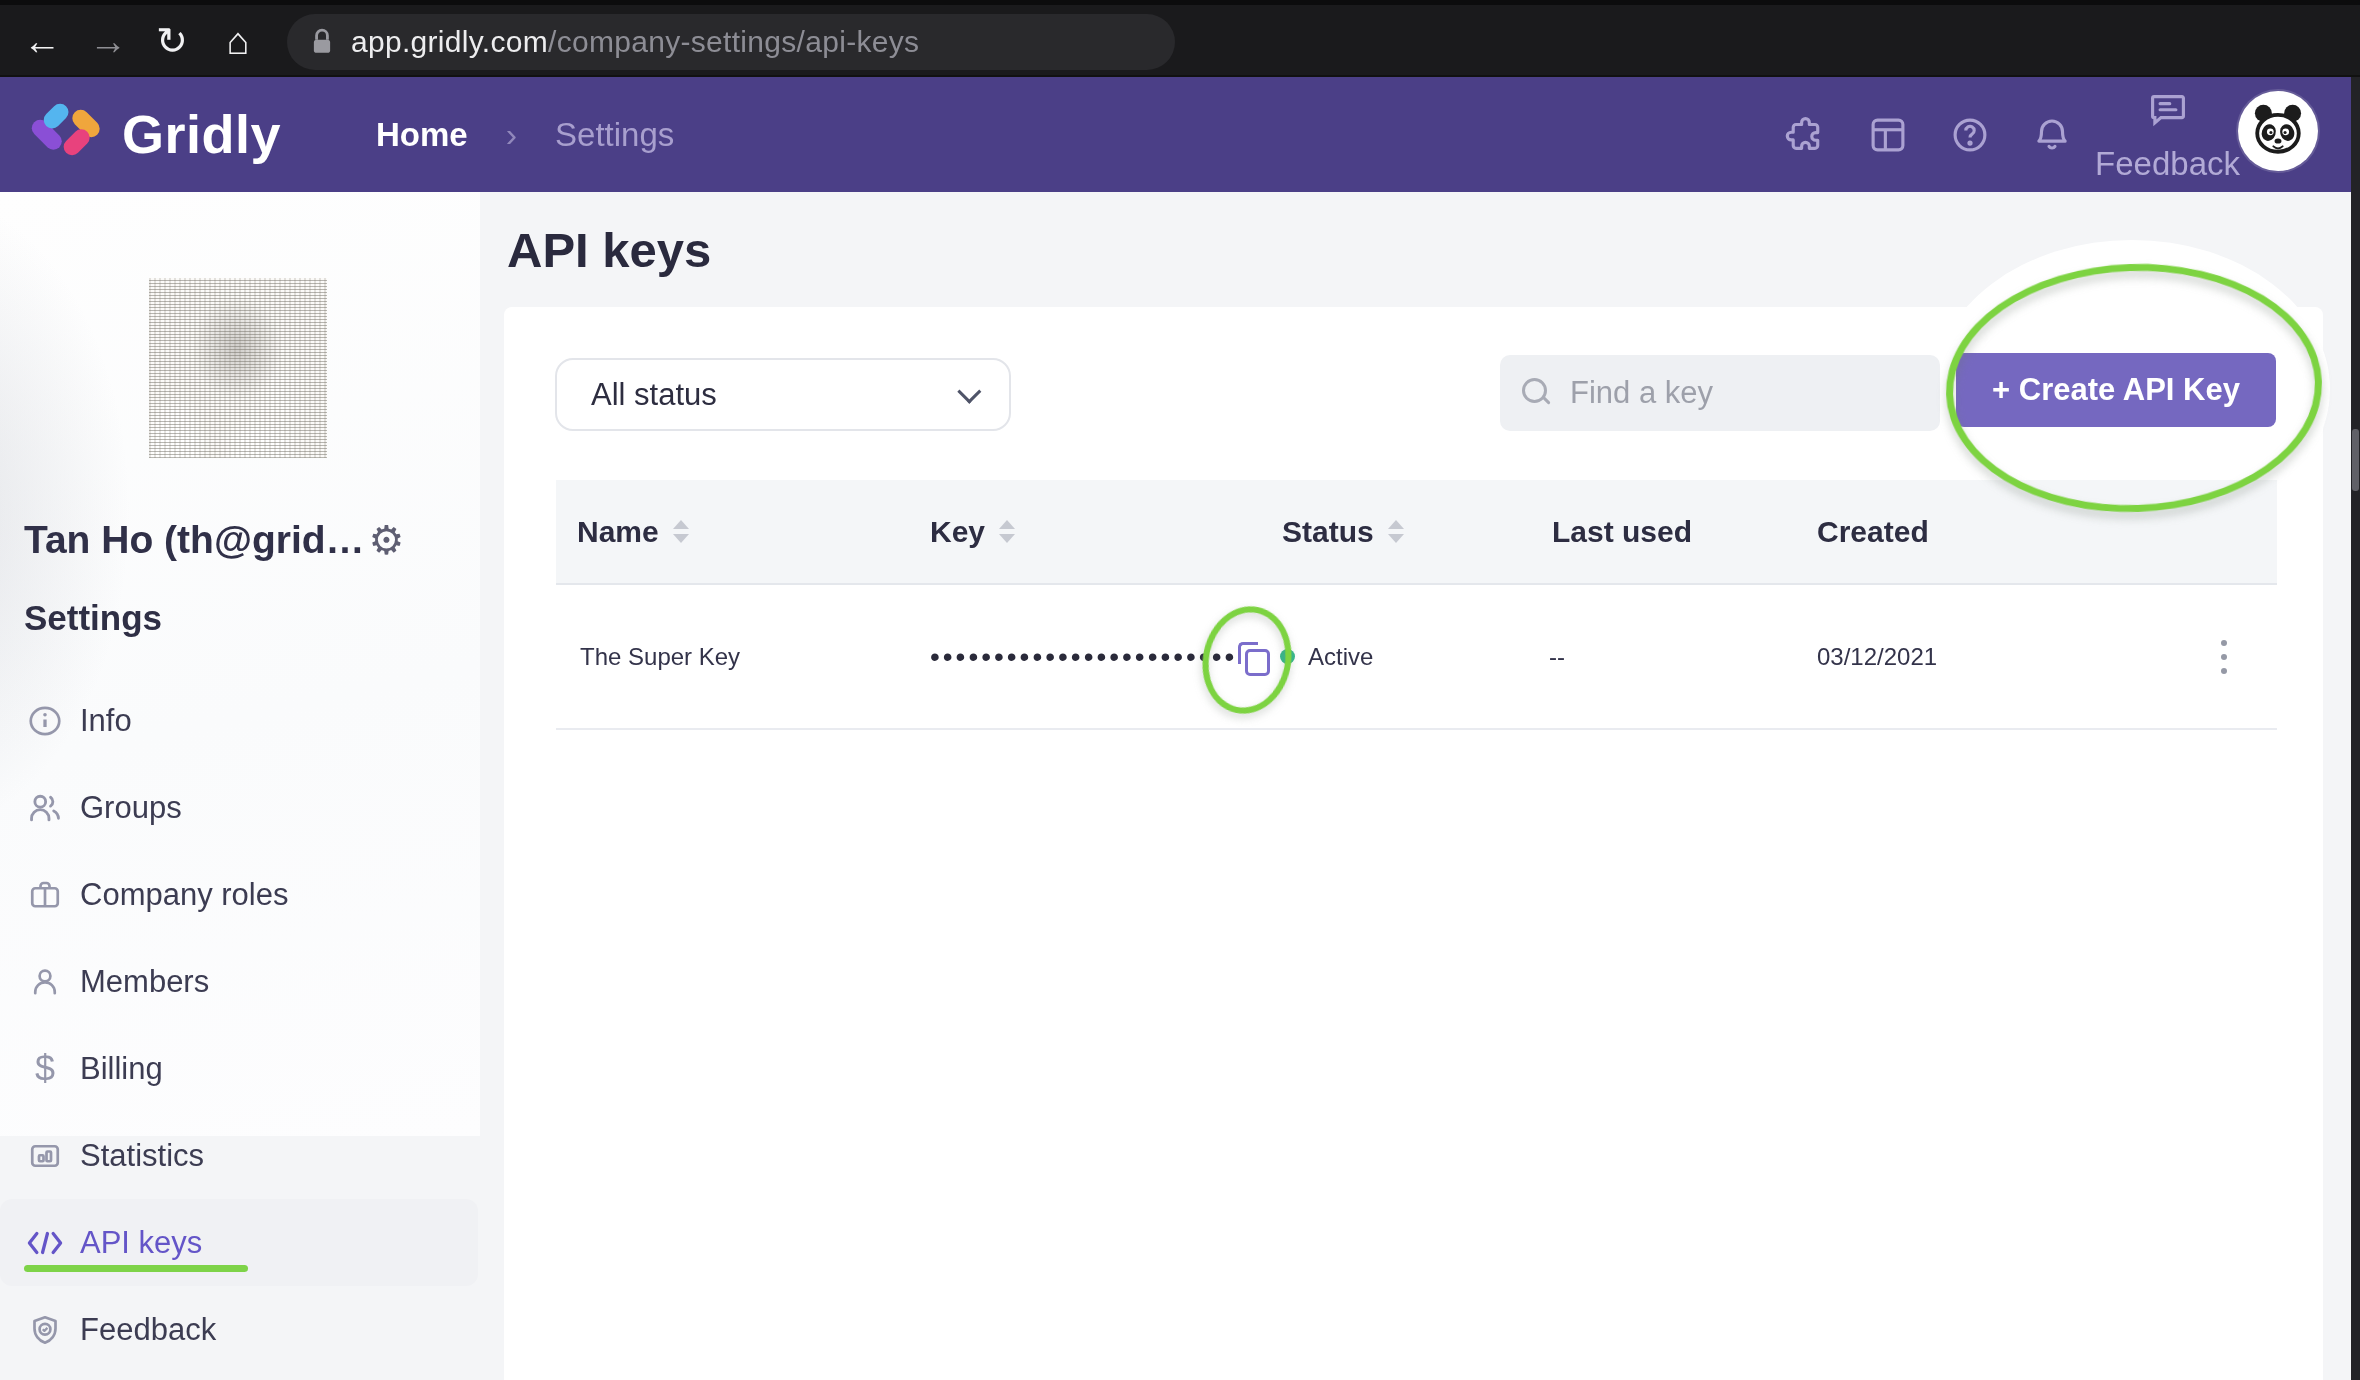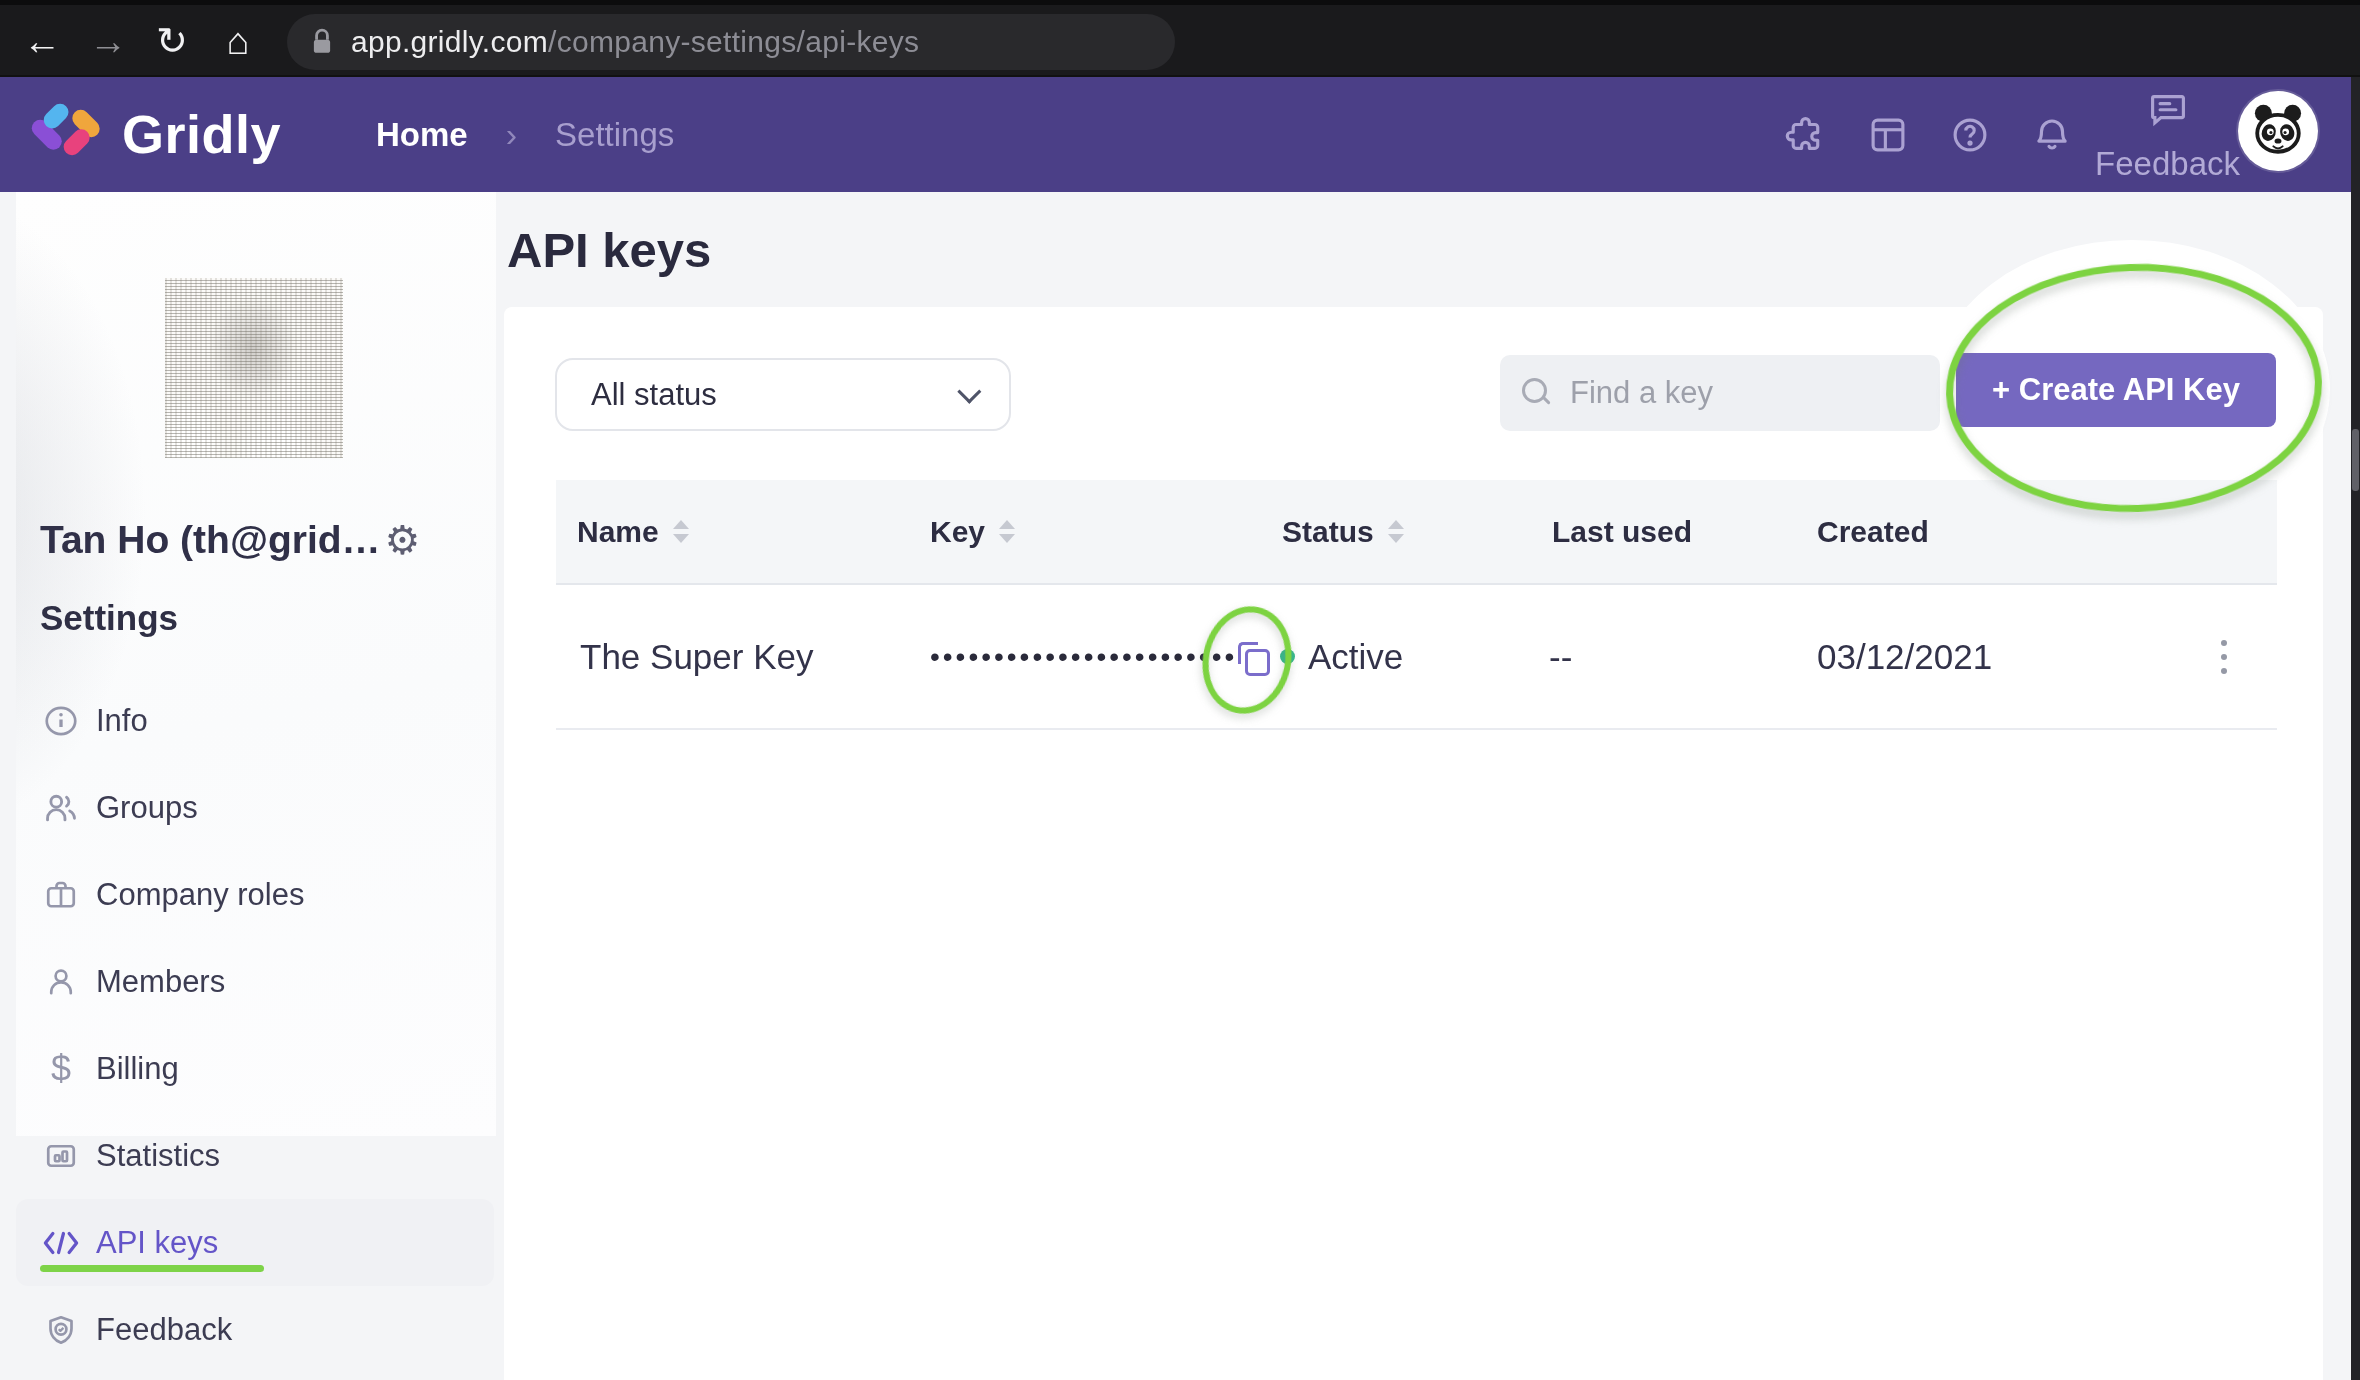--- a/index.html
+++ b/index.html
@@ -35,21 +35,21 @@
   .feedback-label { font-size:33px; color:#b2aad6; }
   .avatar { position:absolute; left:2238px; top:91px; width:80px; height:80px; border-radius:50%;
             background:#ffffff; display:flex; align-items:center; justify-content:center; cursor:pointer;
             box-shadow:0 0 0 2px rgba(255,255,255,.15); z-index:31; }
 
   
   .scroll-track { position:absolute; right:0; top:77px; width:9px; height:1303px; background:#232327; z-index:50; }
   .scroll-thumb { position:absolute; left:1px; top:352px; width:7px; height:62px; background:#606067; border-radius:3px; cursor:pointer; }
 
   
-  .sidebar { position:absolute; left:16px; top:192px; width:480px; height:944px;
+  .sidebar { position:absolute; left:0; top:192px; width:480px; height:944px;
              background:
                radial-gradient(300px 460px at -80px 320px, rgba(162,167,179,.30), rgba(162,167,179,0) 70%),
                linear-gradient(168deg,#fefefe 0%,#fafbfc 55%,#fdfdfe 100%);
              z-index:5; }
   .profile-img { position:absolute; left:149px; top:86px; width:178px; height:180px;
              background-color:#fbfaf8;
              background-image:
                repeating-linear-gradient(0deg, rgba(115,112,103,.50) 0 1px, rgba(255,255,255,0) 1px 3px),
                repeating-linear-gradient(90deg, rgba(139,132,120,.22) 0 2px, rgba(255,255,255,0) 2px 5px),
                radial-gradient(46px 86px at 26px 172px, #ffffff 40%, rgba(255,255,255,0) 75%),
@@ -108,21 +108,21 @@
            border-bottom:2px solid #e4e7ec; z-index:7; }
   .th { position:absolute; top:50%; transform:translateY(-50%); font-size:30px; font-weight:700;
         color:#2d2d42; display:flex; align-items:center; gap:14px; cursor:pointer; }
   .sort { display:flex; flex-direction:column; gap:5px; }
   .sort i { display:block; width:0; height:0; border-left:8px solid transparent; border-right:8px solid transparent; }
   .sort .up { border-bottom:9px solid #c6c9d1; }
   .sort .dn { border-top:9px solid #c6c9d1; }
 
   .trow { position:absolute; left:556px; top:585px; width:1721px; height:145px; background:#ffffff;
           border-bottom:2px solid #e9ebf0; z-index:7; }
-  .td { position:absolute; top:50%; transform:translateY(-50%); font-size:35px; color:#33334a; white-space:nowrap; }
+  .td { position:absolute; top:50%; transform:translateY(-50%); font-size:24px; color:#33334a; white-space:nowrap; }
   .key-dots { font-size:28px; letter-spacing:3px; color:#2a2a3a; }
   .copy-ic { position:absolute; left:682px; top:50%; transform:translateY(-50%); width:28px; height:30px; cursor:pointer; }
   .copy-ic::before { content:""; position:absolute; left:0; top:0; width:17px; height:19px;
                      border-left:3px solid #7b6dcb; border-top:3px solid #7b6dcb; border-radius:5px 0 0 0; }
   .copy-ic::after  { content:""; position:absolute; left:7px; top:7px; width:19px; height:21px;
                      background:#ffffff; border:3px solid #7b6dcb; border-radius:5px; }
   .status-cell { display:flex; align-items:center; gap:13px; }
   .status-dot { width:15px; height:15px; border-radius:50%; background:#35b98c; }
   .kebab { position:absolute; left:1648px; top:50%; transform:translateY(-50%); width:40px; height:52px;
            display:flex; flex-direction:column; align-items:center; justify-content:center; gap:8px; cursor:pointer; }

